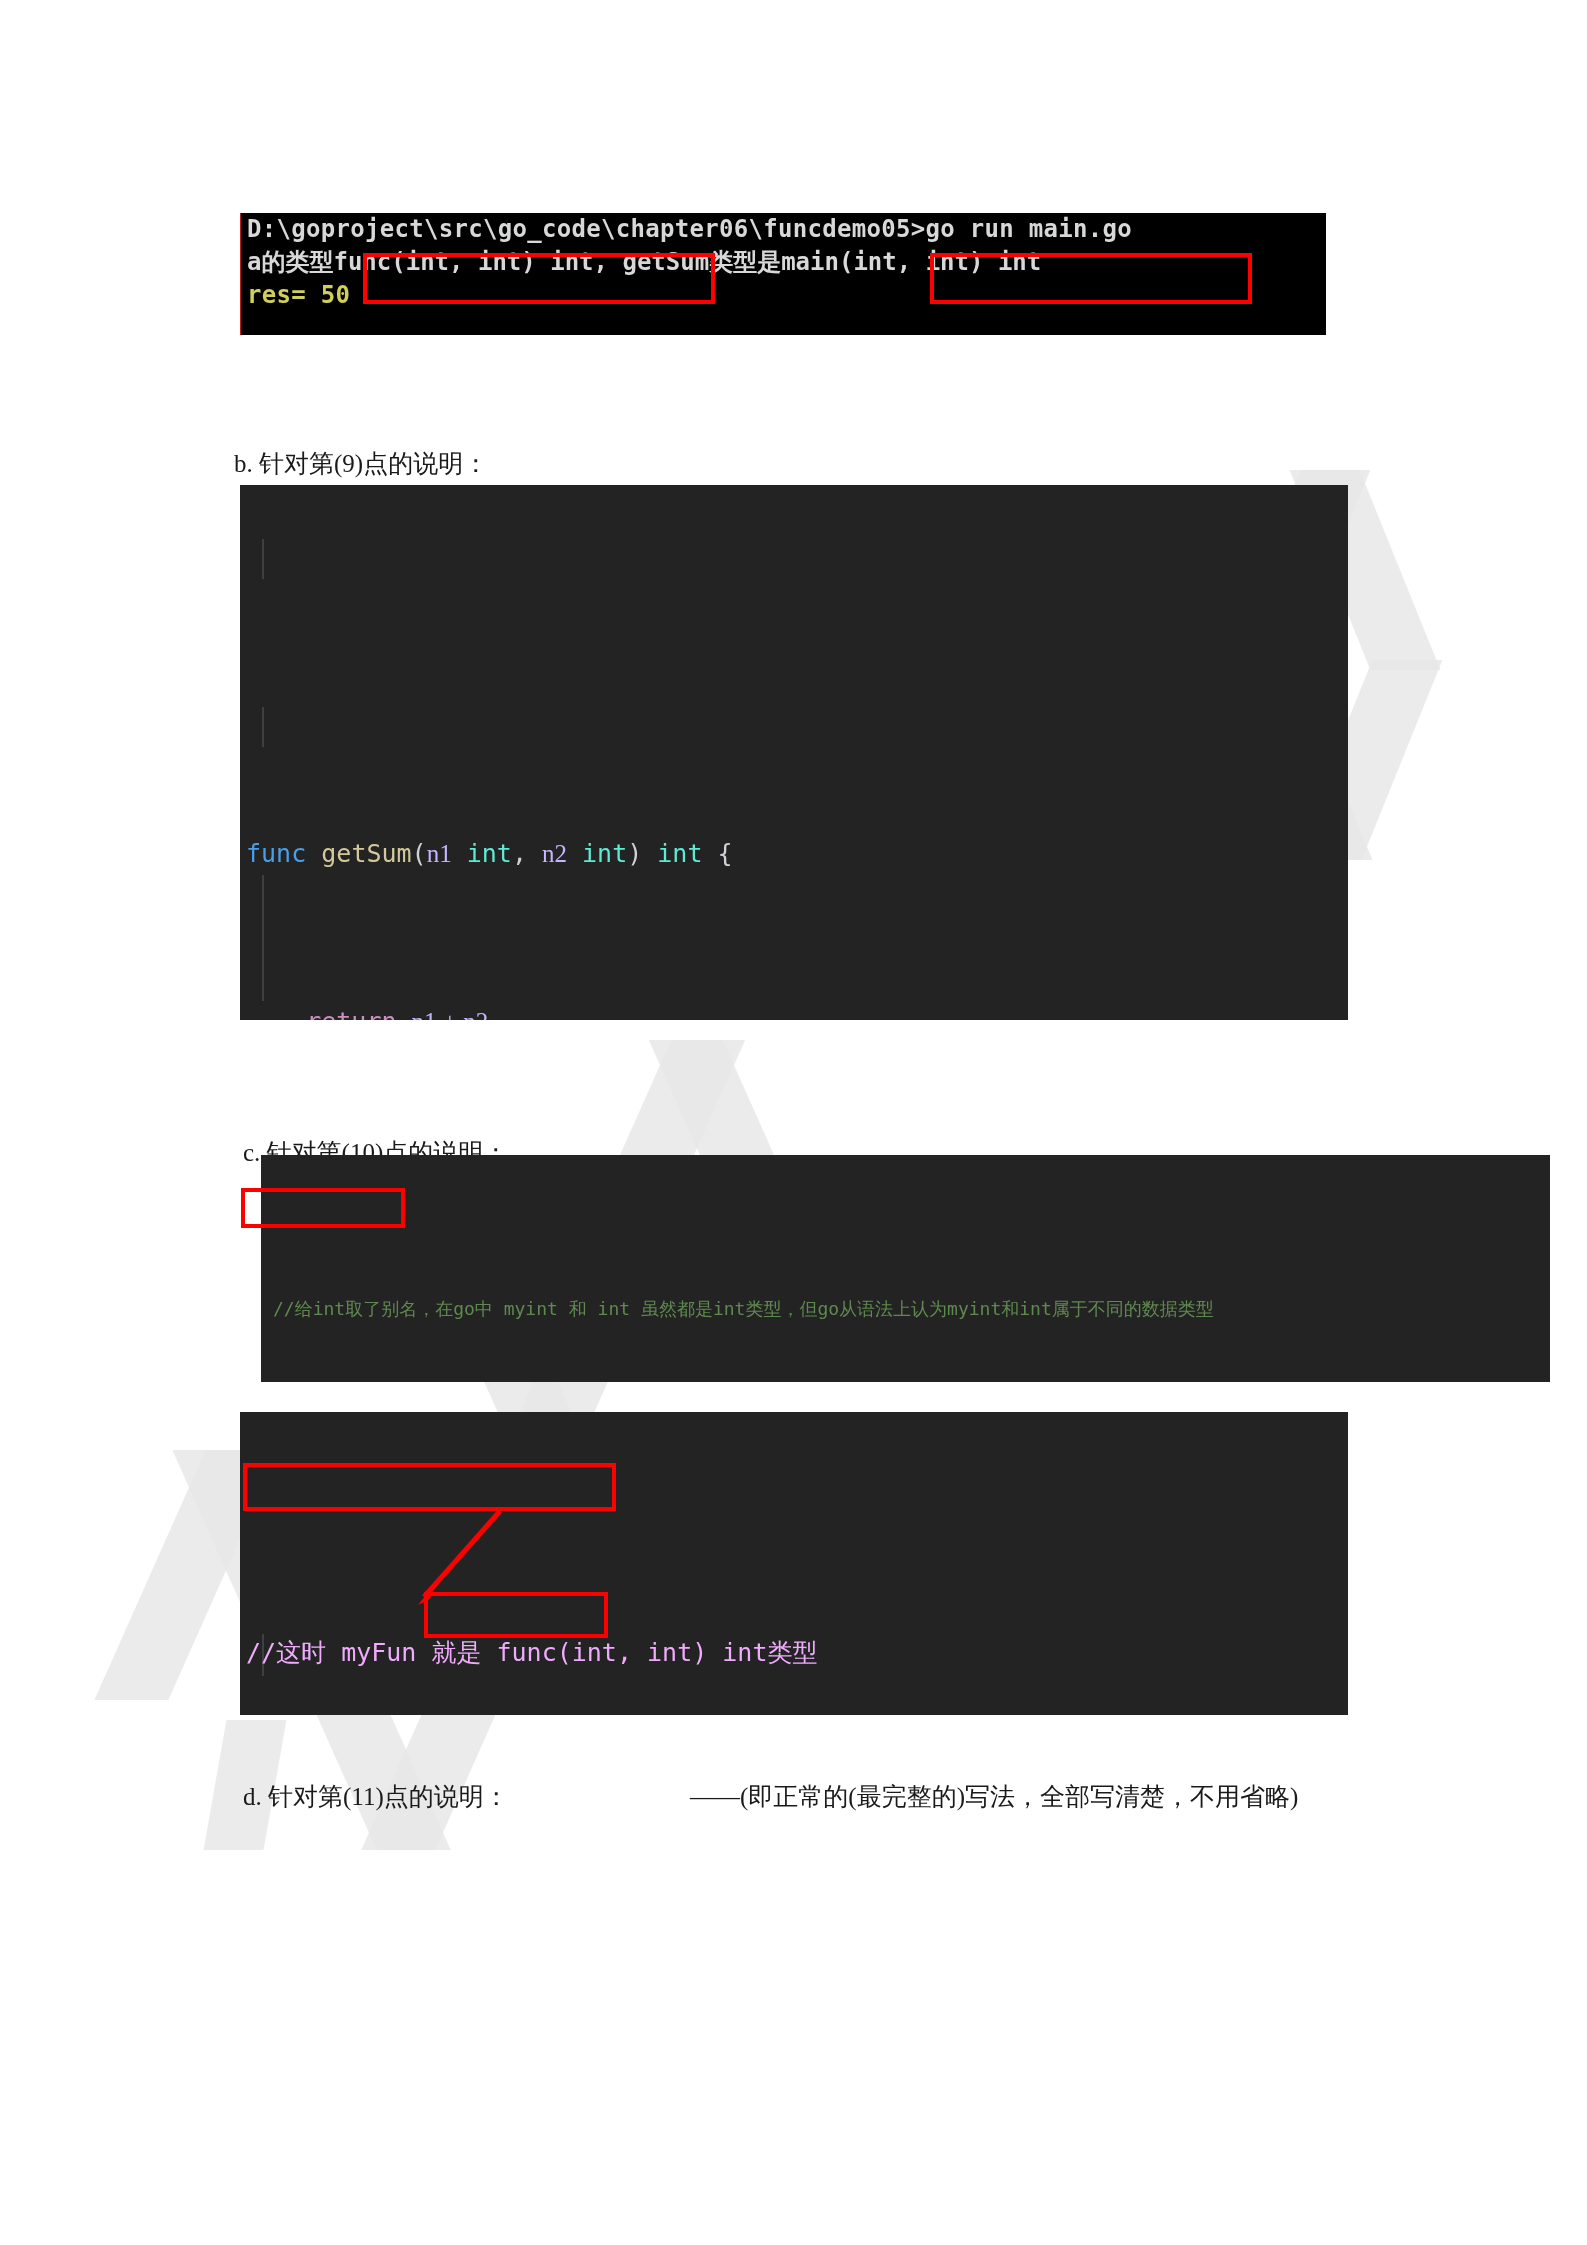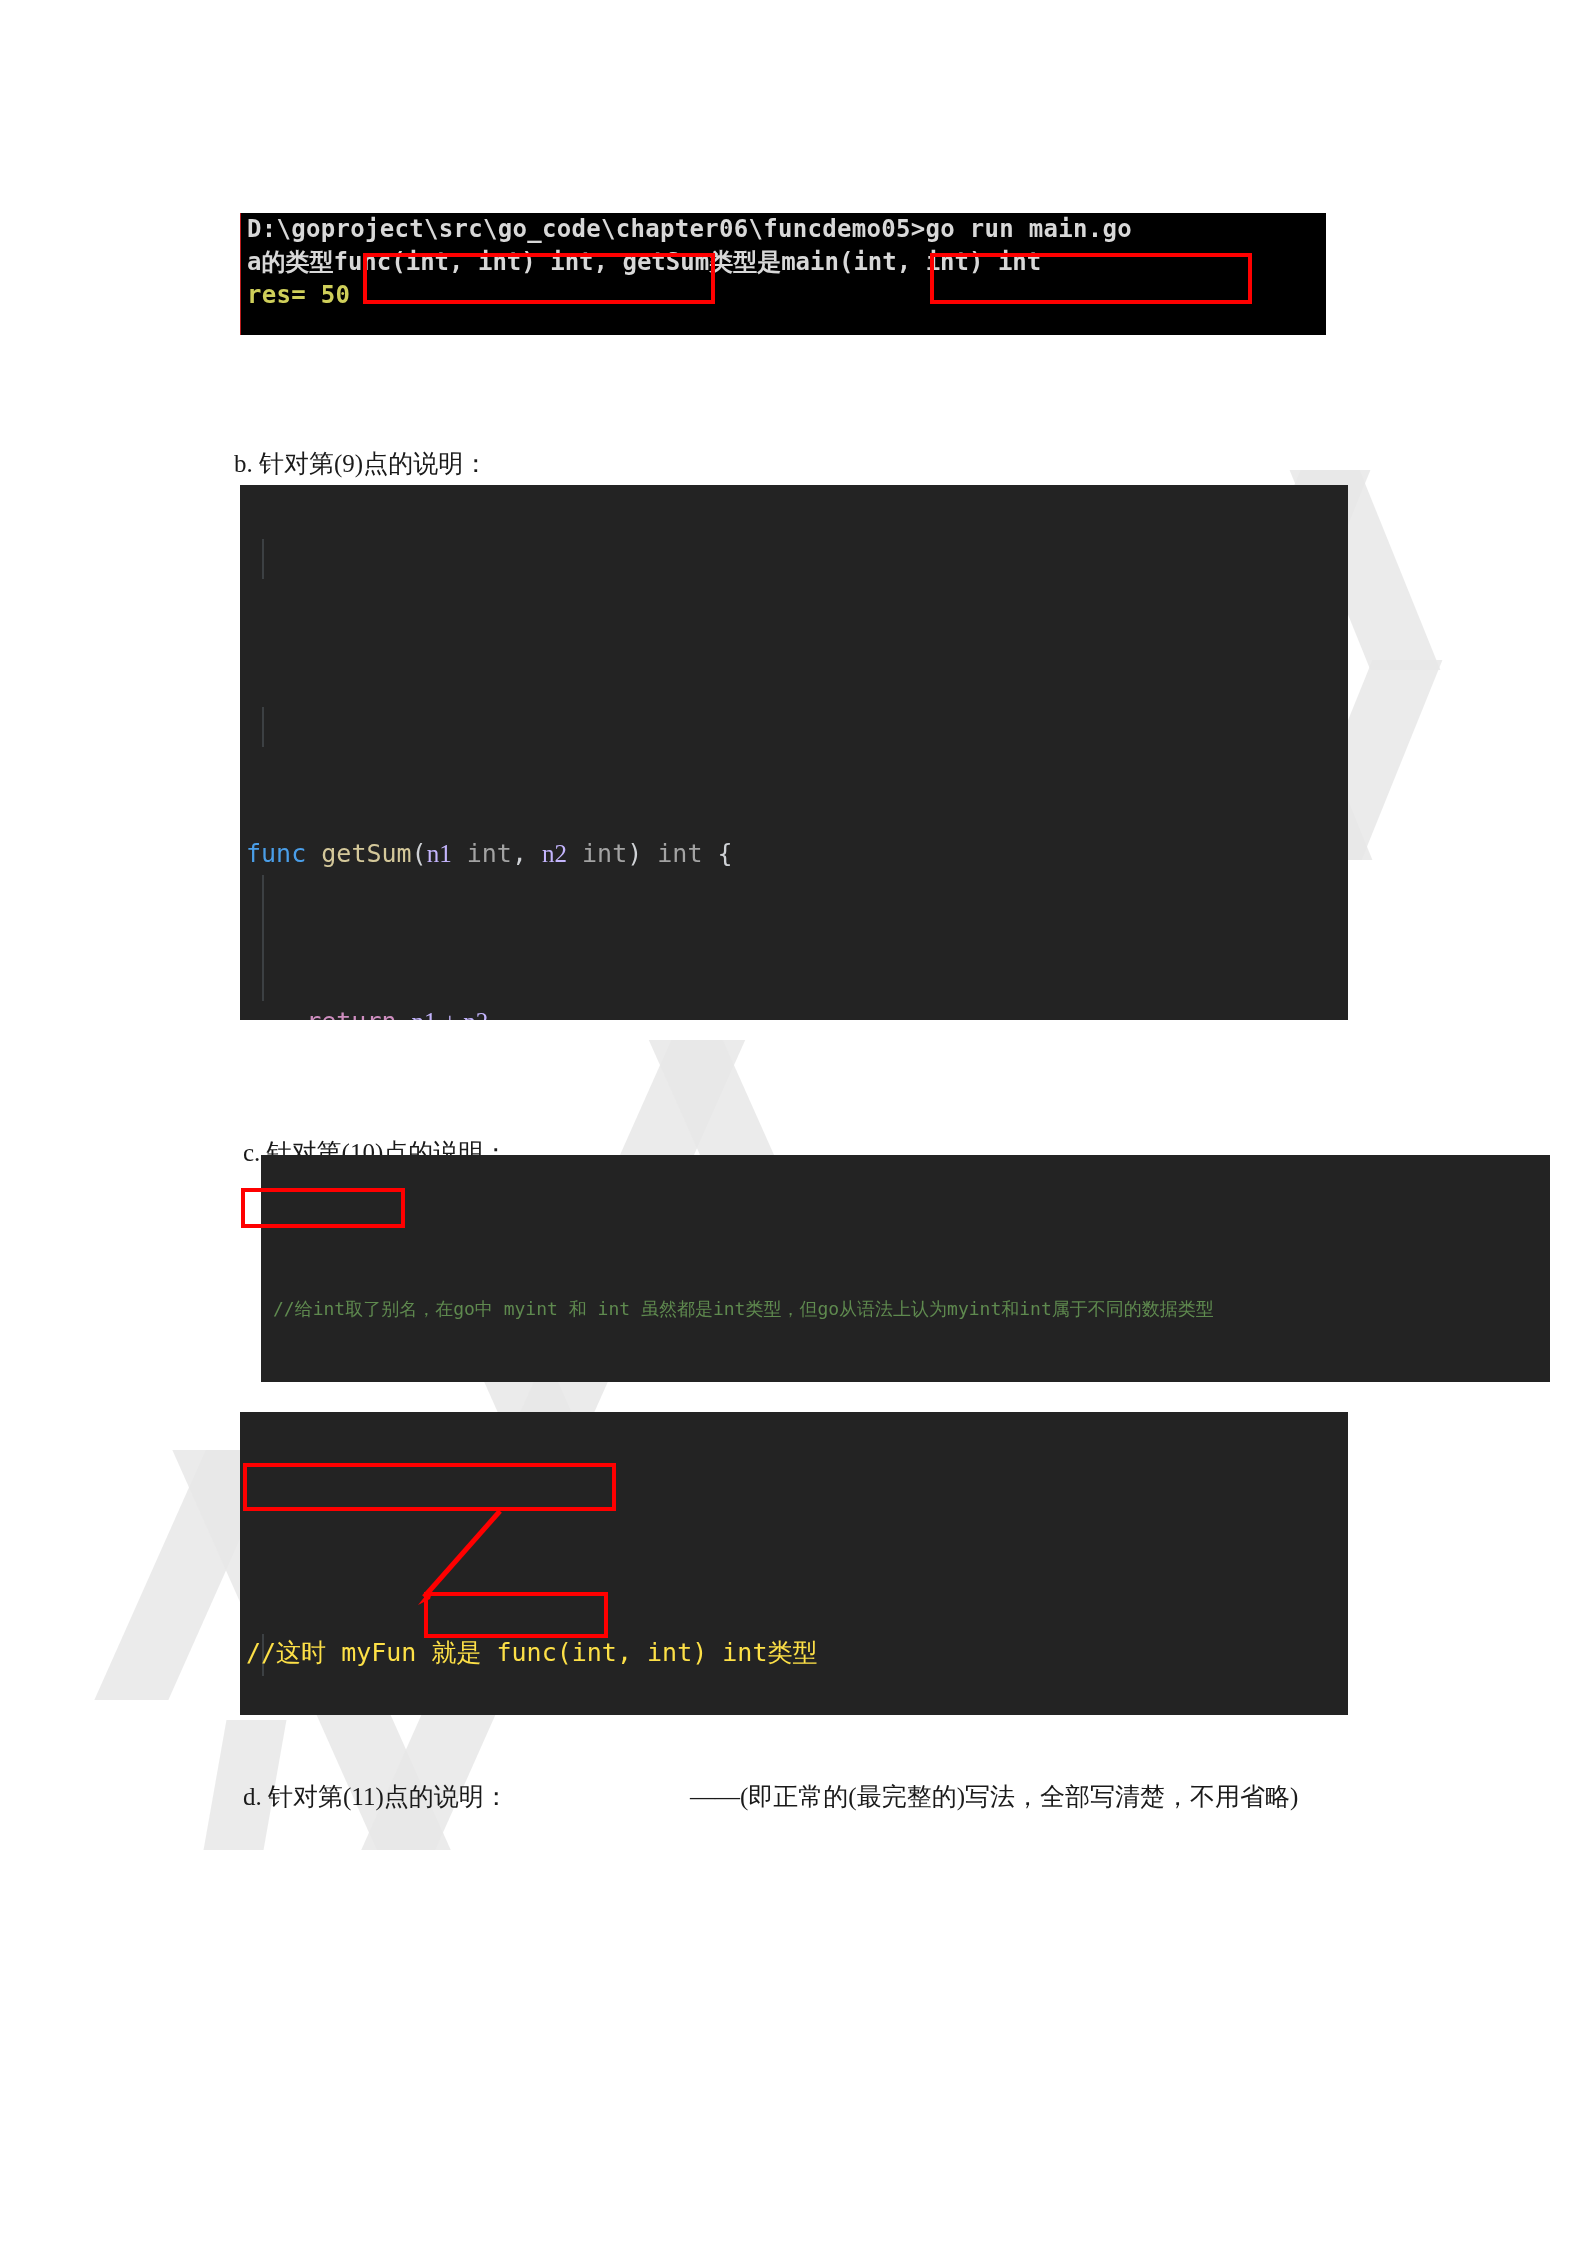--- a/index.html
+++ b/index.html
@@ -68,24 +68,24 @@
   .gutter {
     position: absolute;
     width: 2px;
     background: #3c4043;
   }
 
   
   .kw   { color: #4a9ee8; }   
   .kw2  { color: #cf8ec0; }   
   .fn   { color: #d4c89a; }   
-  .typ  { color: #a3a3a3; }   
+  .typ  { color: #5eead4; }   
   .var  { color: #c4b5fd; font-family: Liberation Serif, serif; }   
   .pl   { color: #cfd2d6; }   
-  .cmt  { color: #fde047; }   
+  .cmt  { color: #f0abfc; }   
   .cmt2 { color: #5f8a4f; }
 
   
   #code1 {
     left: 240px; top: 485px;
     width: 1108px; height: 535px;
     font-size: 25px;
     line-height: 42px;
   }
   #code1 .inner { padding: 12px 0 0 6px; }

